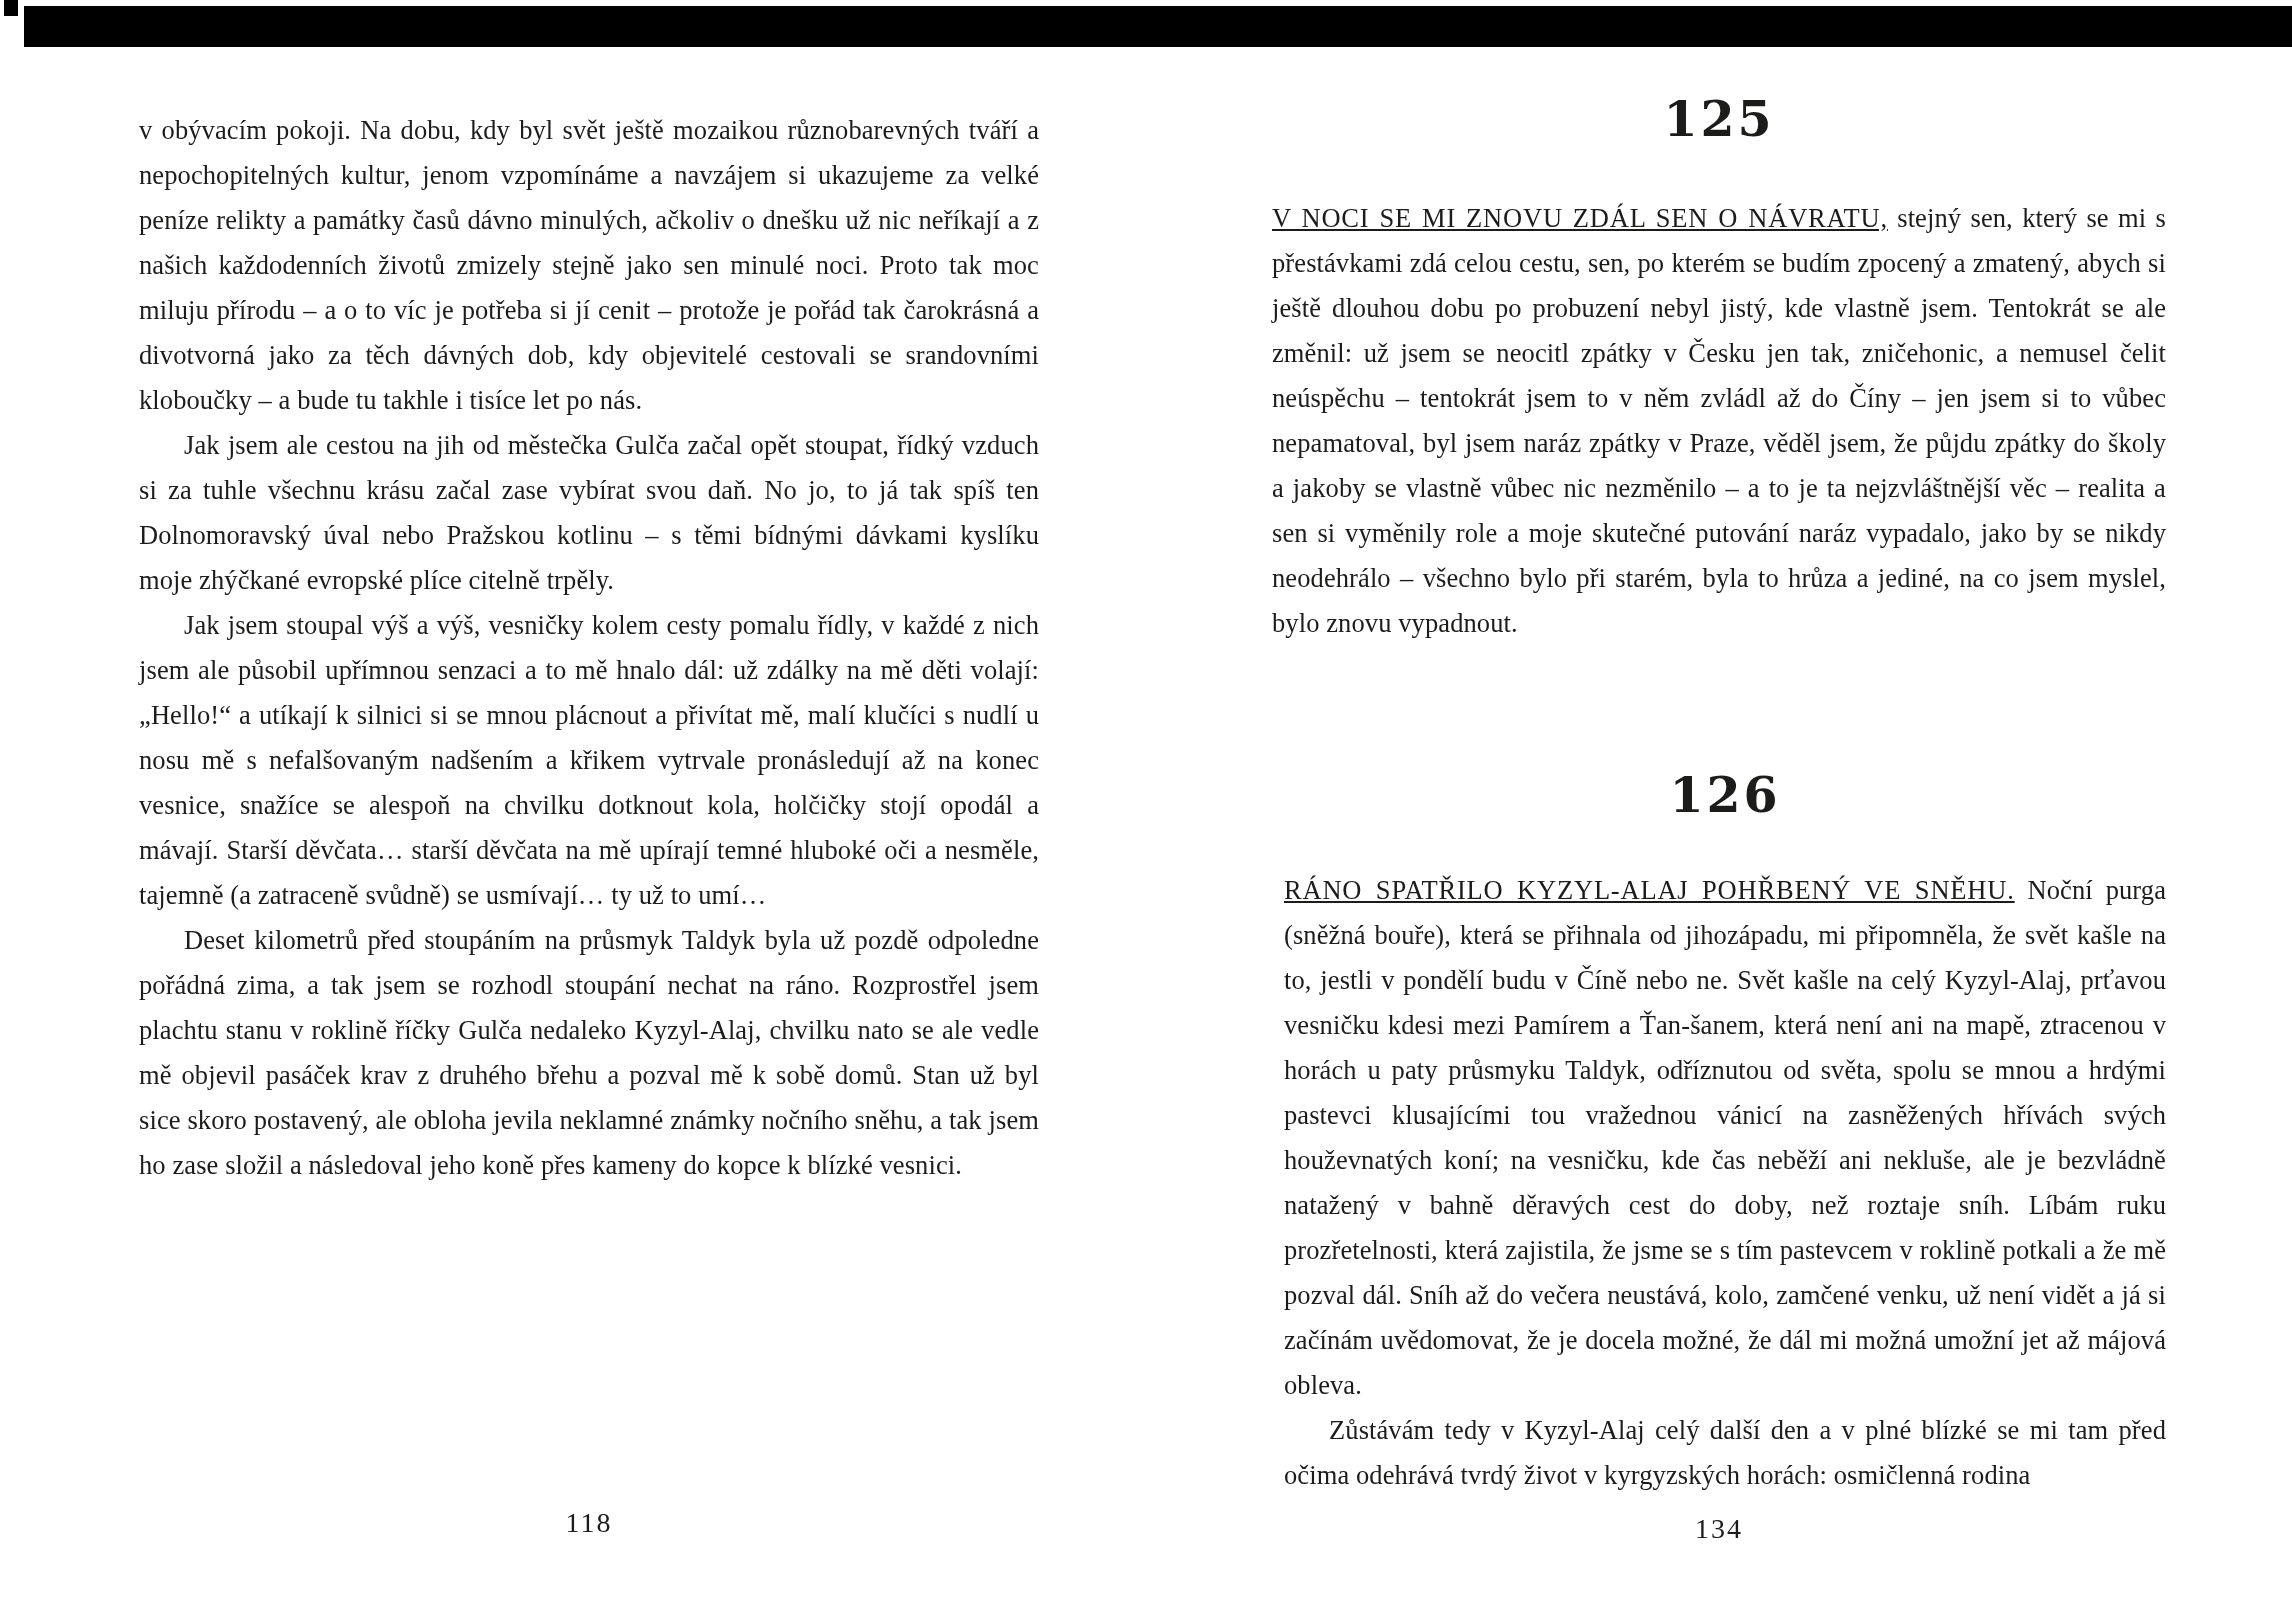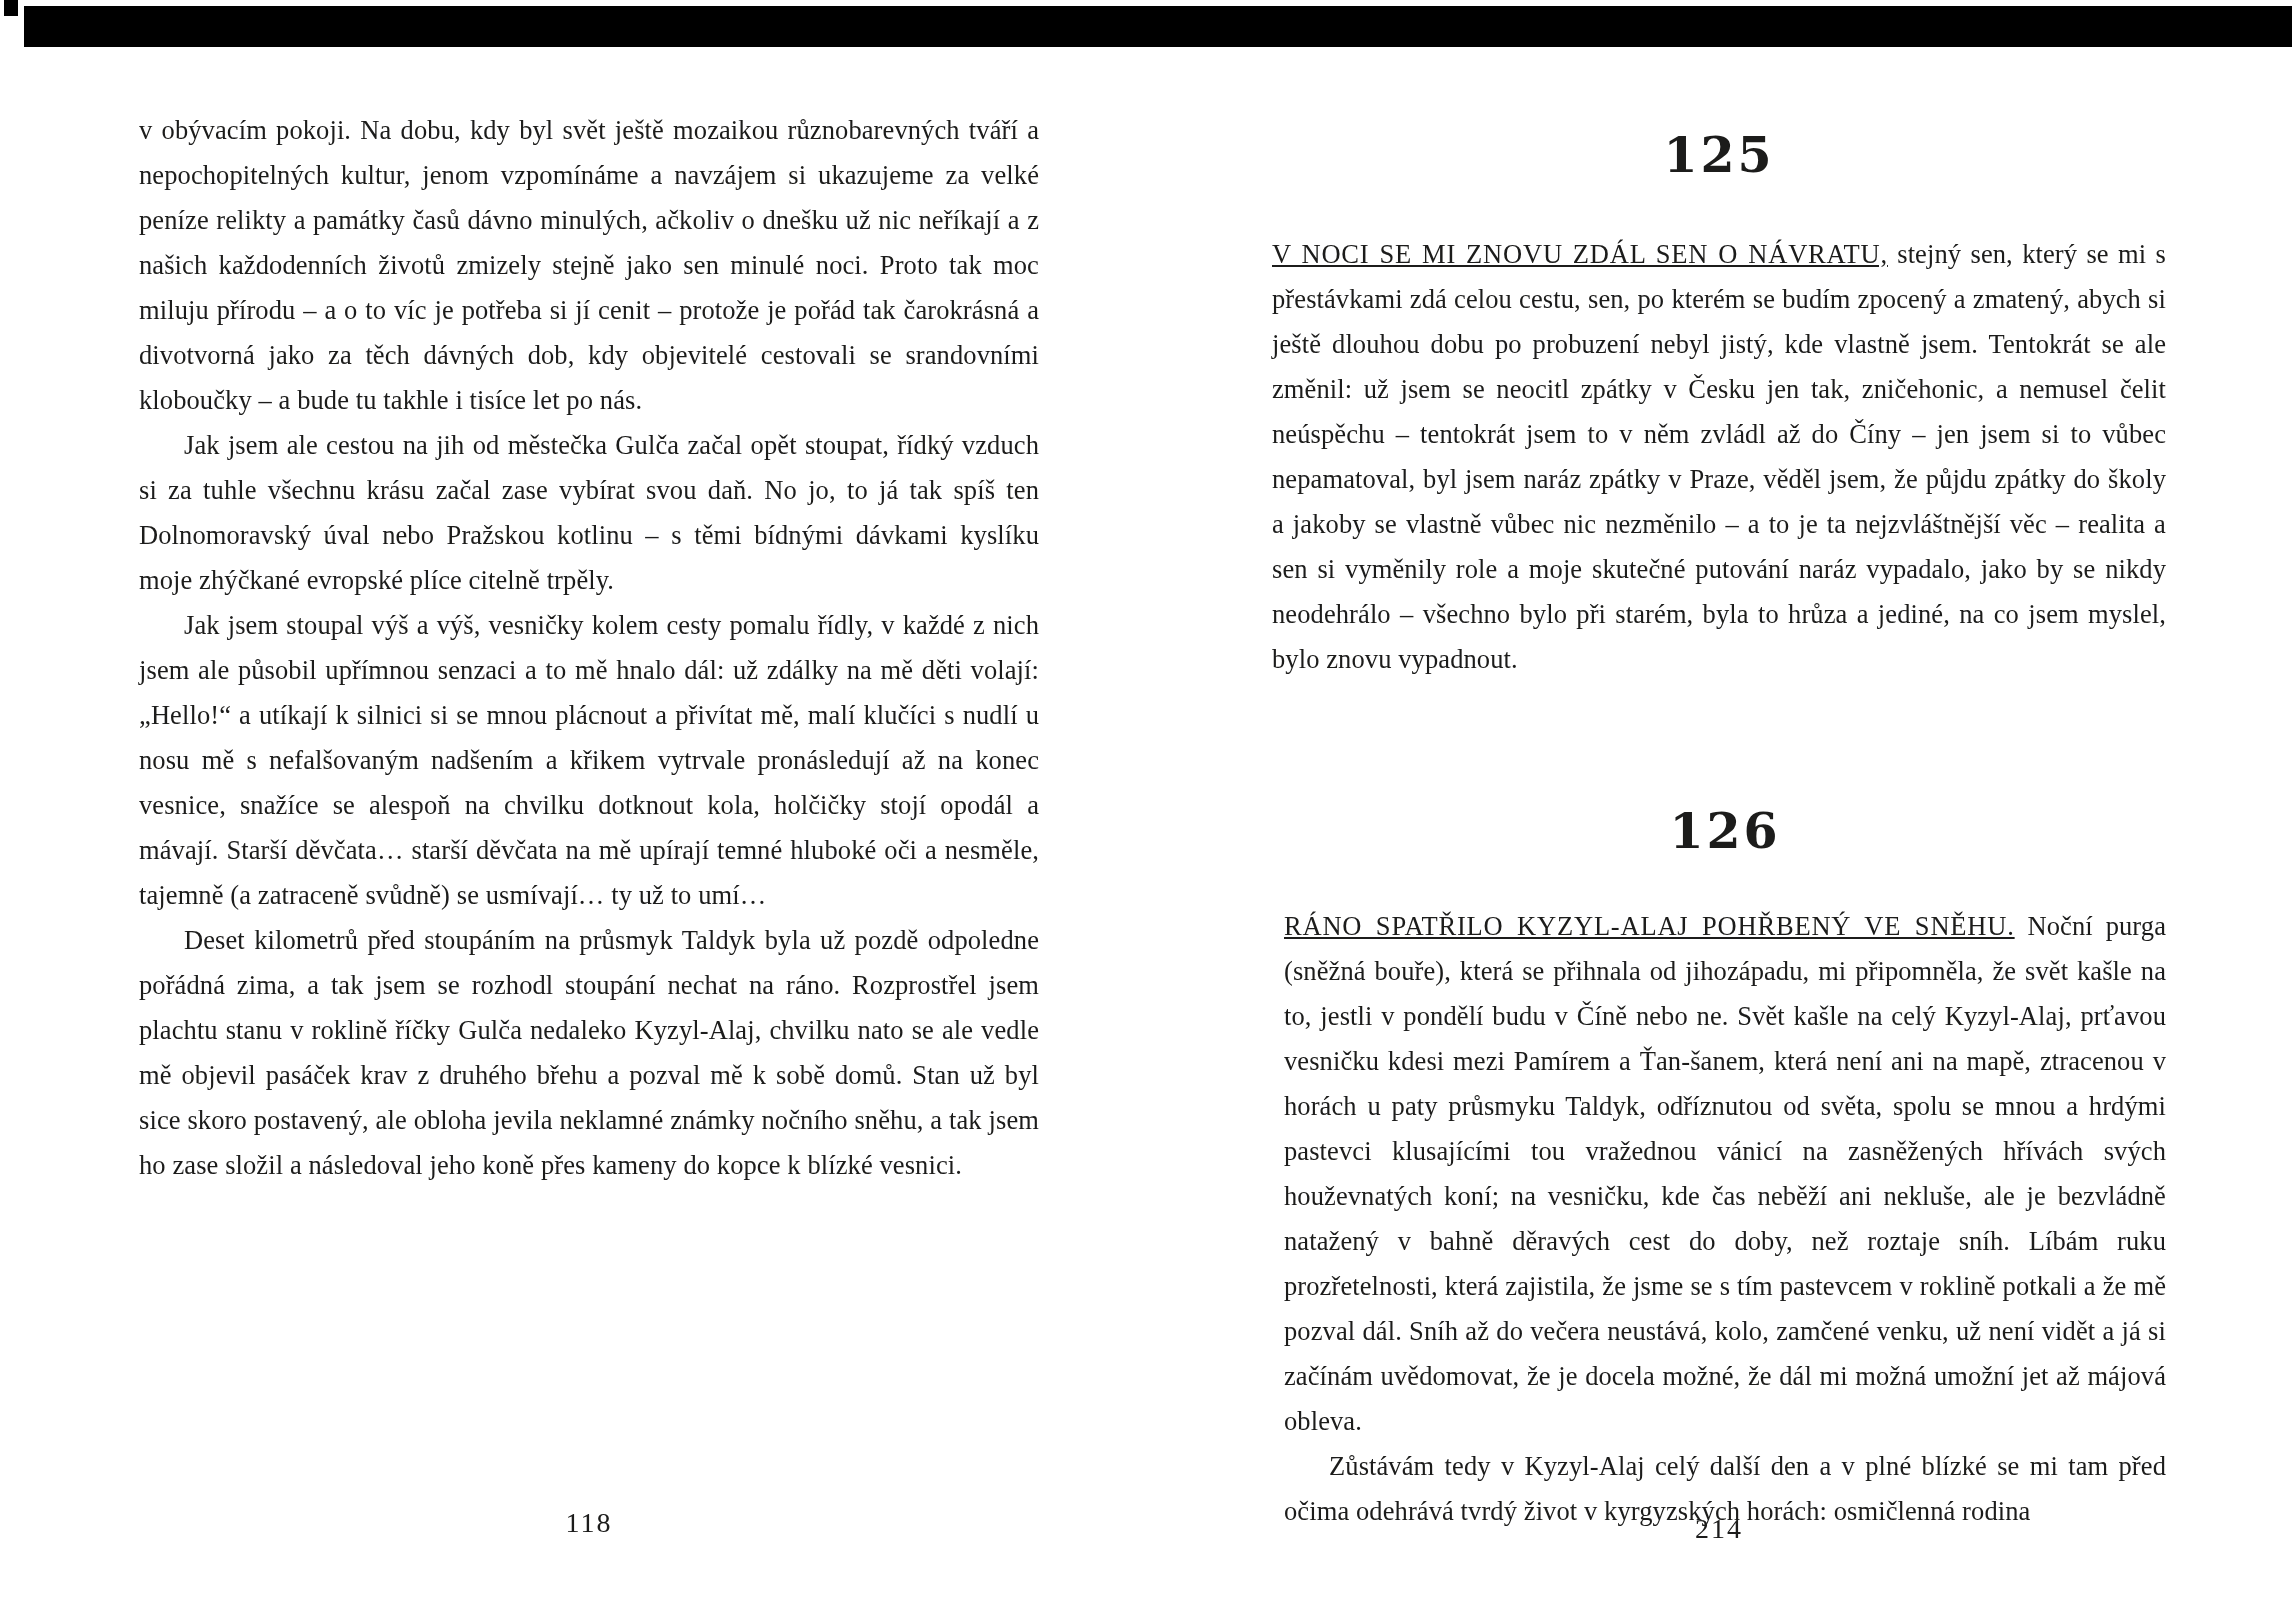--- a/index.html
+++ b/index.html
@@ -47,21 +47,20 @@
   .italic { }
   .lead-caps { letter-spacing: 0.8px; text-decoration: underline; }
 
   .chapter-heading {
     font-family: "DejaVu Serif", serif;
     font-weight: 700;
     font-size: 49px;
     line-height: 59px;
     text-align: center;
     letter-spacing: 2.9px;
-    margin-top: 36px;
   }
   #ch1-heading { margin-bottom: 47px; }
 
   #chapter-126-block {
     position: absolute;
     top: 676px;
     left: 12px;
     right: 0;
   }
   #ch2-heading { margin-bottom: 43px; }
@@ -105,17 +104,17 @@
 
       <div id="chapter-126-block">
         <div class="chapter-heading" id="ch2-heading">126</div>
         <div>
             <p><span class="lead-caps">RÁNO SPATŘILO KYZYL-ALAJ POHŘBENÝ VE SNĚHU.</span><span> Noční </span><span class="italic">purga</span><span> (sněžná bouře), která se přihnala od jihozápadu, mi připomněla, že svět kašle na to, jestli v pondělí budu v Číně nebo ne. Svět kašle na celý Kyzyl-Alaj, prťavou vesničku kdesi mezi Pamírem a Ťan-šanem, která není ani na mapě, ztracenou v horách u paty průsmyku Taldyk, odříznutou od světa, spolu se mnou a hrdými pastevci klusajícími tou vražednou vánicí na zasněžených hřívách svých houževnatých koní; na vesničku, kde čas neběží ani nekluše, ale je bezvládně natažený v bahně děravých cest do doby, než roztaje sníh. Líbám ruku prozřetelnosti, která zajistila, že jsme se s tím pastevcem v roklině potkali a že mě pozval dál. Sníh až do večera neustává, kolo, zamčené venku, už není vidět a já si začínám uvědomovat, že je docela možné, že dál mi možná umožní jet až májová obleva.</span></p>
             <p class="indent"><span>Zůstávám tedy v Kyzyl-Alaj celý další den a v plné blízké se mi tam před očima odehrává tvrdý život v kyrgyzských horách: osmičlenná rodina</span></p>
           </div>
       </div>
 
     </div>
-    <div class="page-number" id="right-page-number">214</div>
+    <div class="page-number" id="right-page-number">134</div>
   </section>
 
 </main>
 
 
 </body></html>

